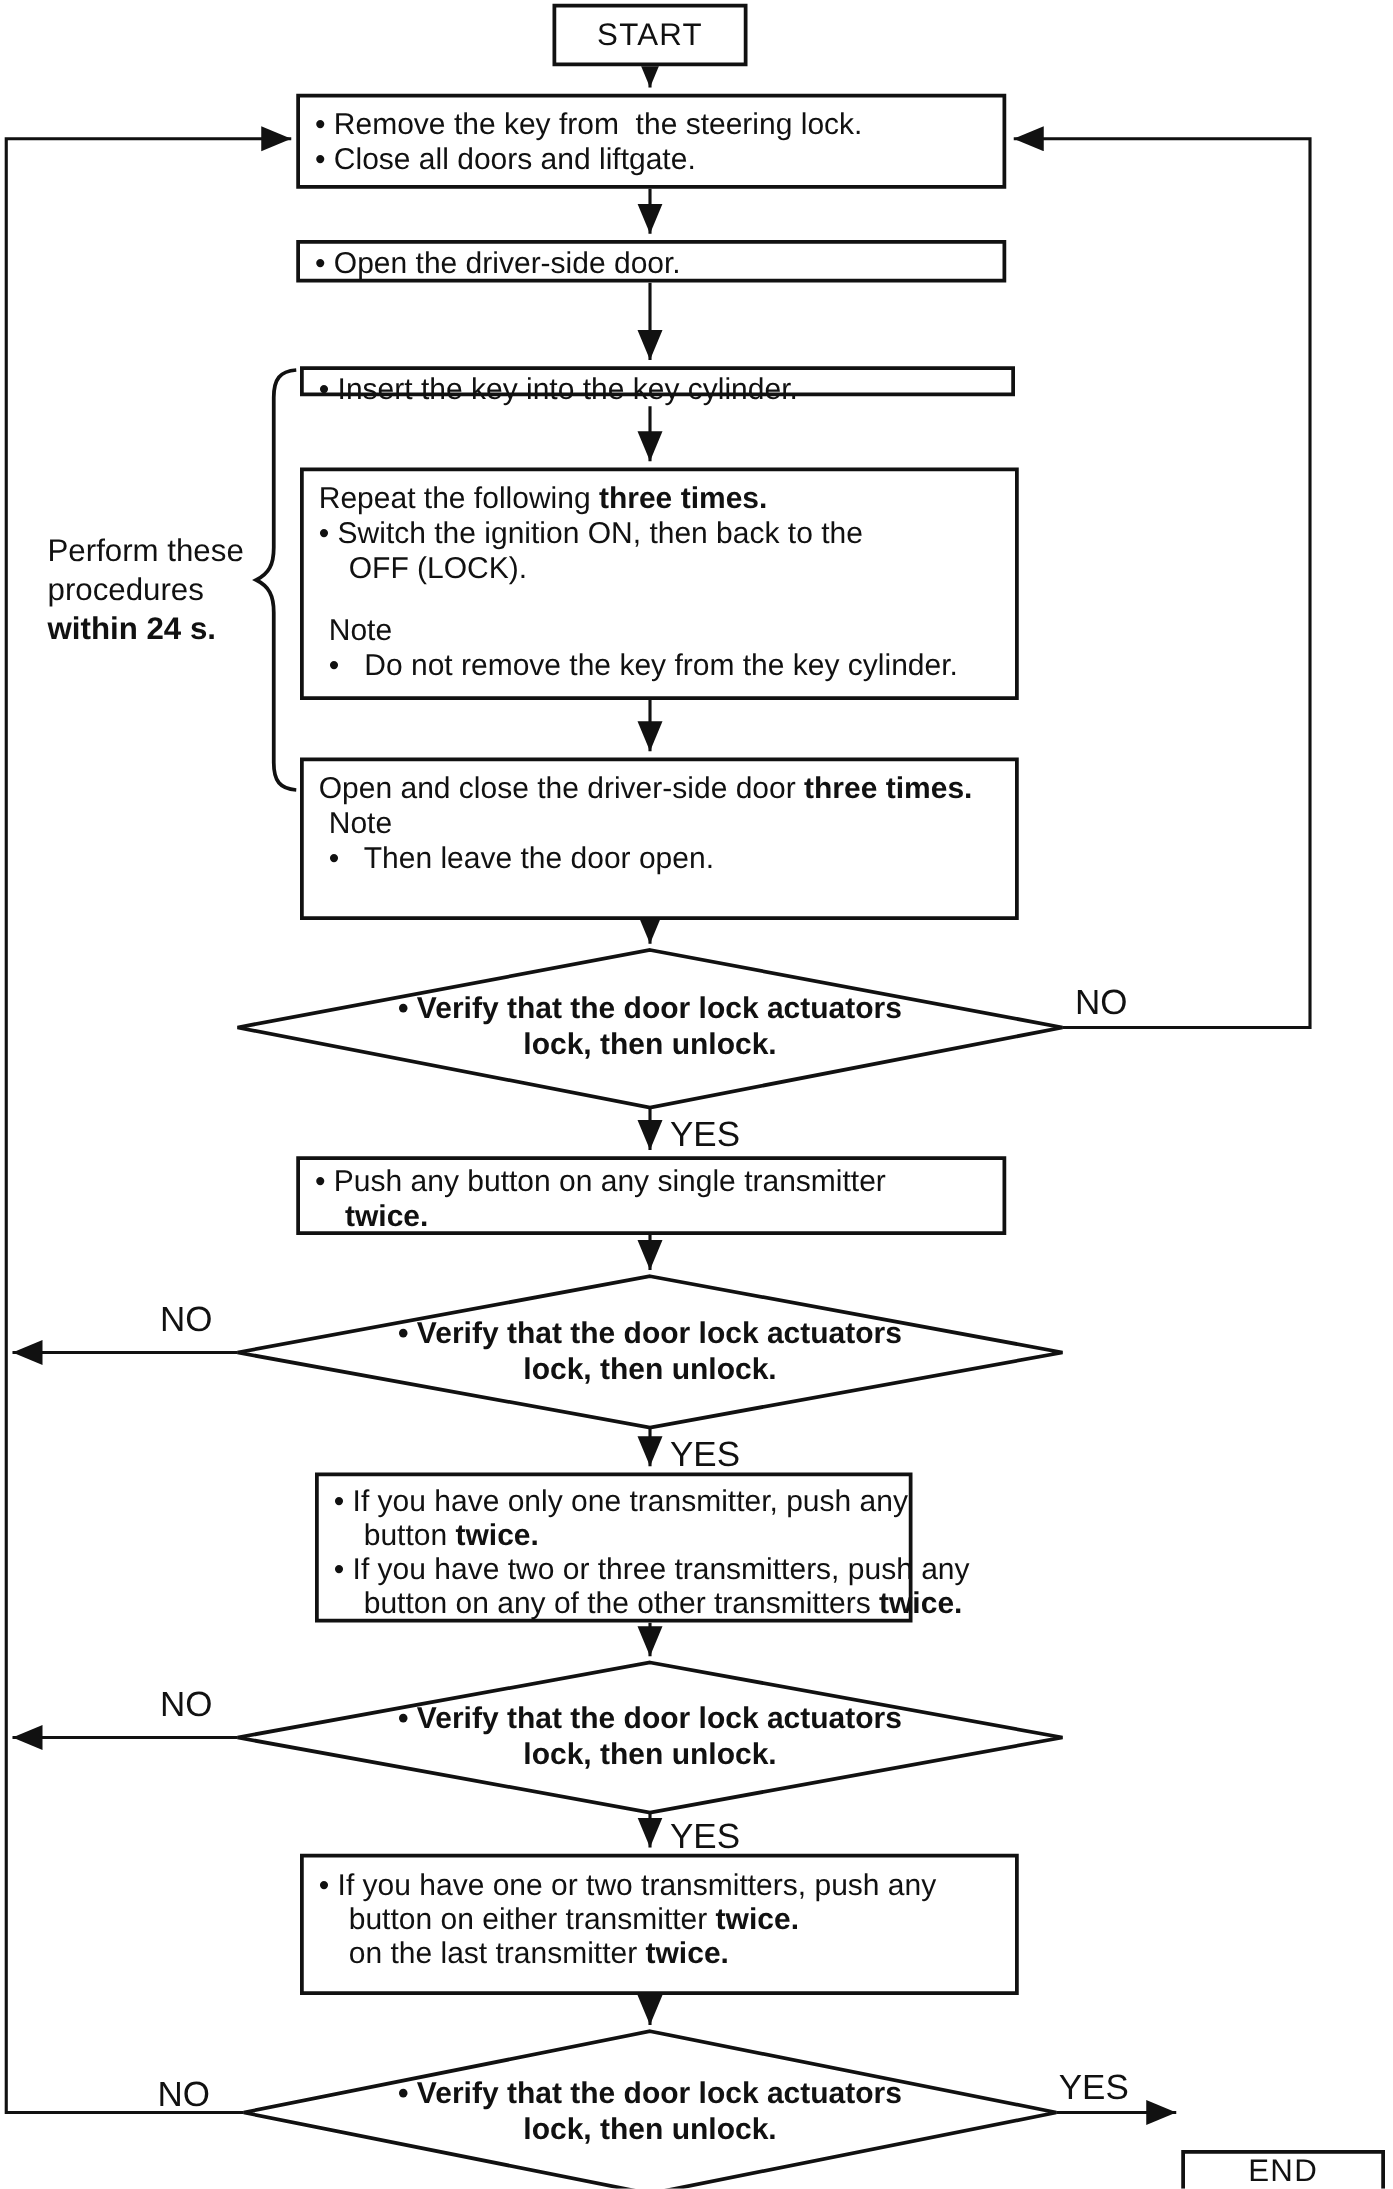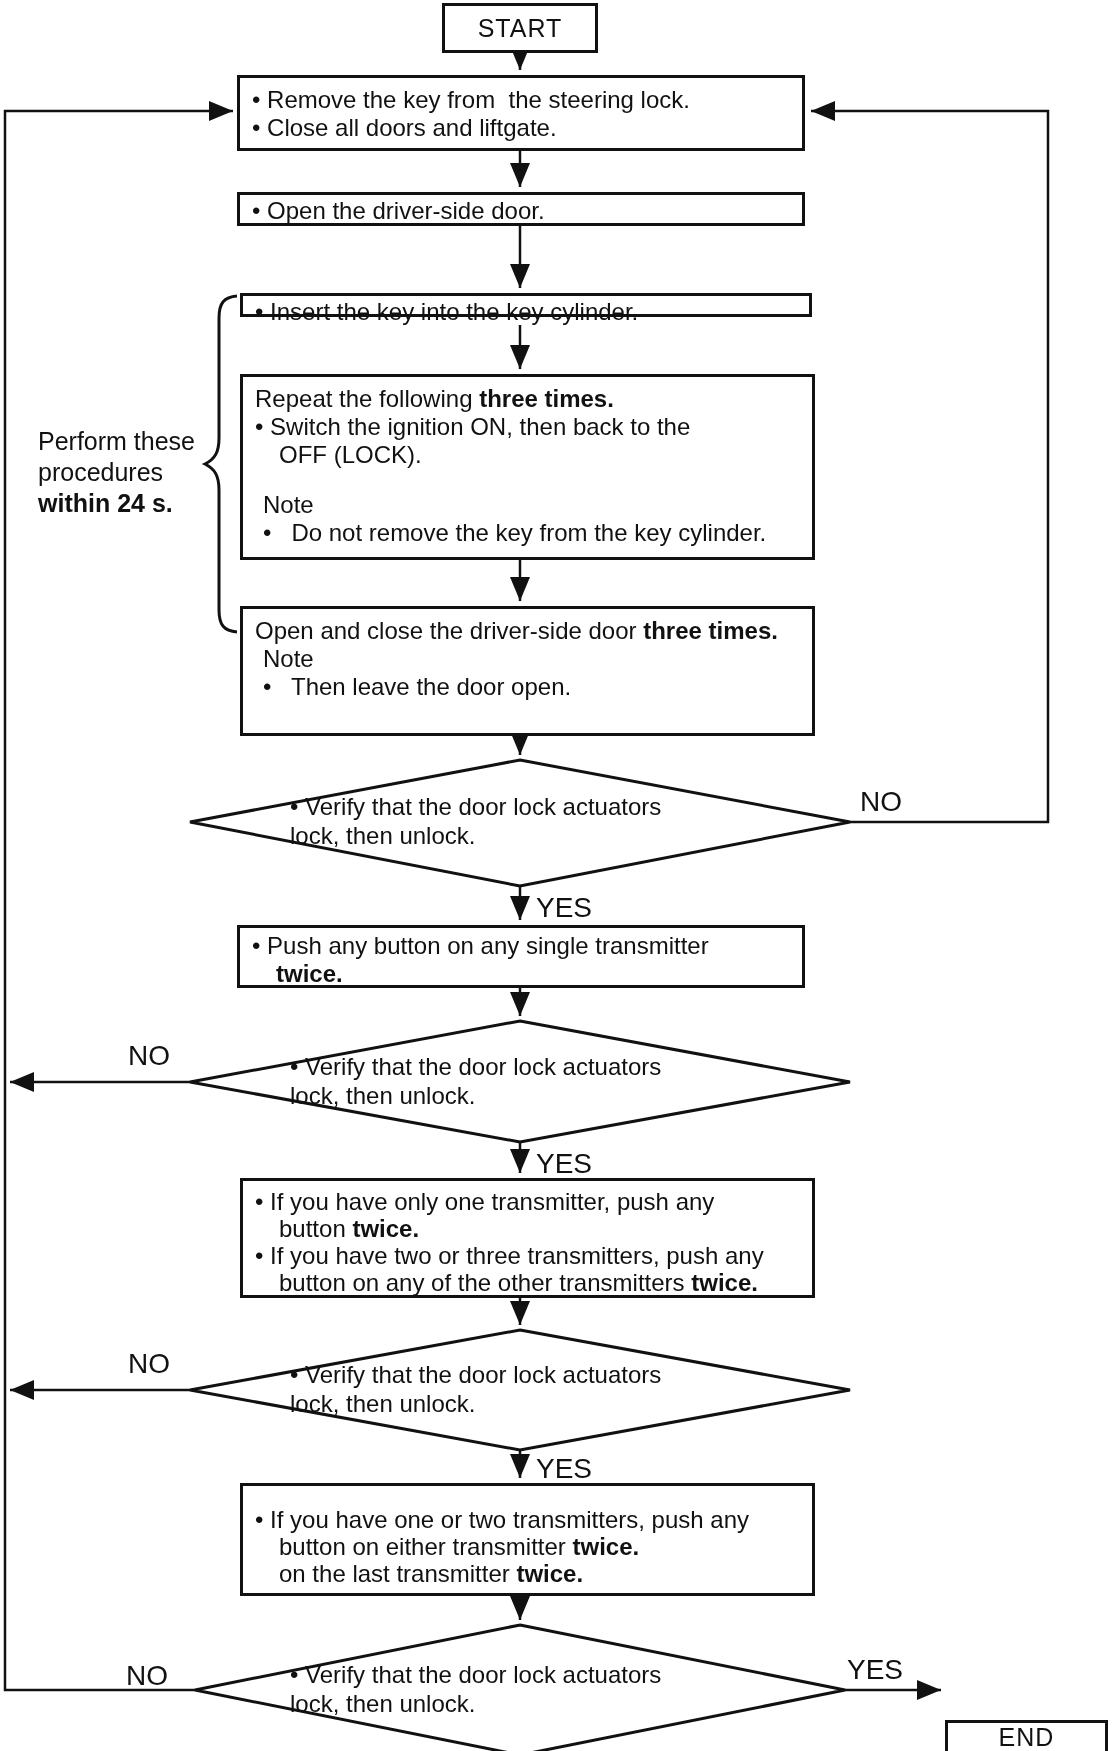--- a/index.html
+++ b/index.html
@@ -10,21 +10,21 @@
         font-size:24px;}
   .terminal{display:flex;align-items:center;justify-content:center;font-size:25px;
             letter-spacing:1px;}
   .line{white-space:pre;line-height:28px;font-size:24px;}
   .tight .line{line-height:27px;}
   .ind0{padding-left:12px}
   .ind1{padding-left:36px}
   .ind2{padding-left:20px}
   .gap{margin-top:22px}
   .b{font-weight:bold}
-  .dtext{position:absolute;width:460px;}
+  .dtext{position:absolute;width:460px;text-align:center;font-weight:bold;}
   .dtext .line{line-height:29px;padding:0;}
   .edge-label{position:absolute;font-size:28px;background:transparent;}
   .brace-note{position:absolute;left:38px;top:426px;width:190px;}
   .brace-note .line{line-height:31px;font-size:25px;}
   .brace-note .ind0{padding-left:0}
 </style>
 </head>
 <body>
 
 <div class="canvas">
@@ -101,33 +101,33 @@
   <div class="node" style="left:237px;top:925px;width:568px;height:63px;padding-top:4px;">
       <div class="line ind0"><span>• Push any button on any single transmitter</span></div>
       <div class="line ind1"><span class="b">twice.</span></div>
     </div>
 
   <div class="dtext" style="left:290px;top:1052px;">
       <div class="line ind0"><span>• Verify that the door lock actuators</span></div>
       <div class="line ind0"><span>lock, then unlock.</span></div>
     </div>
 
-  <div class="node tight" style="left:240px;top:1178px;width:575px;height:120px;padding-top:7px;">
+  <div class="node tight" style="left:252px;top:1178px;width:478px;height:120px;padding-top:7px;">
       <div class="line ind0"><span>• If you have only one transmitter, push any</span></div>
       <div class="line ind1"><span>button </span><span class="b">twice.</span></div>
       <div class="line ind0"><span>• If you have two or three transmitters, push any</span></div>
       <div class="line ind1"><span>button on any of the other transmitters </span><span class="b">twice.</span></div>
     </div>
 
   <div class="dtext" style="left:290px;top:1360px;">
       <div class="line ind0"><span>• Verify that the door lock actuators</span></div>
       <div class="line ind0"><span>lock, then unlock.</span></div>
     </div>
 
-  <div class="node tight" style="left:240px;top:1483px;width:575px;height:113px;padding-top:20px;">
+  <div class="node tight" style="left:240px;top:1483px;width:575px;height:113px;padding-top:9px;">
       <div class="line ind0"><span>• If you have one or two transmitters, push any</span></div>
       <div class="line ind1"><span>button on either transmitter </span><span class="b">twice.</span></div>
       <div class="line ind1"><span>on the last transmitter </span><span class="b">twice.</span></div>
     </div>
 
   <div class="dtext" style="left:290px;top:1660px;">
       <div class="line ind0"><span>• Verify that the door lock actuators</span></div>
       <div class="line ind0"><span>lock, then unlock.</span></div>
     </div>
 

